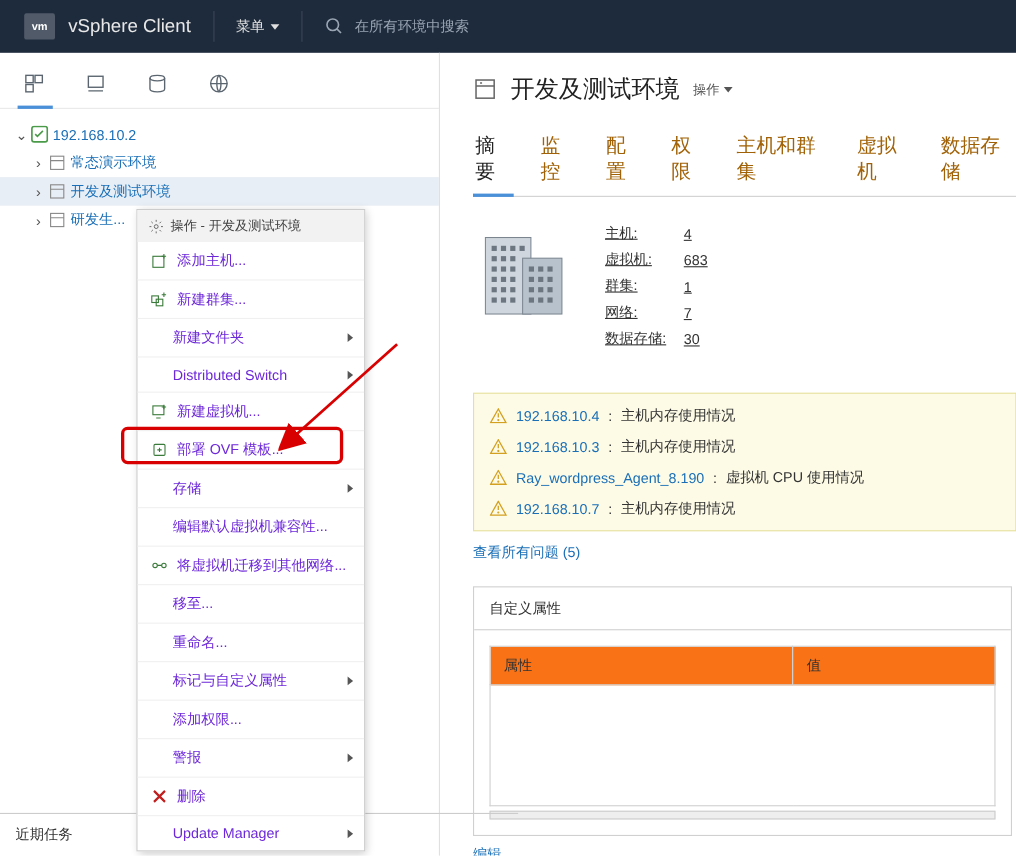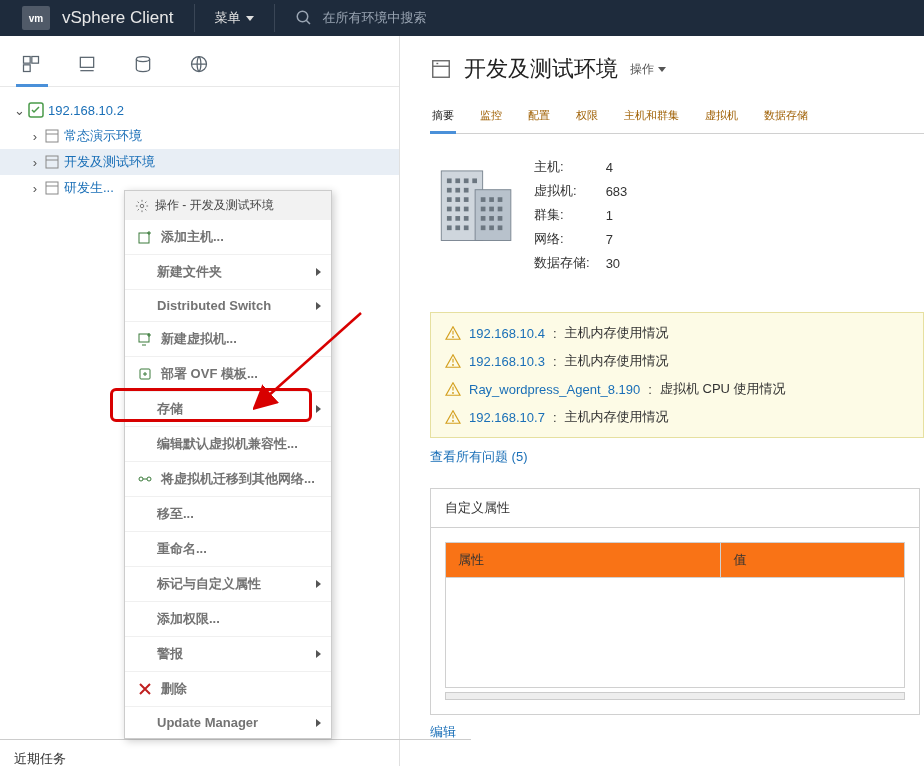--- a/index.html
+++ b/index.html
@@ -1,18 +1,18 @@
 <!DOCTYPE html>
 <html><head>
 <meta charset="utf-8">
 <style>
   * { box-sizing: border-box; margin: 0; padding: 0; }
   body { font-family: Arial, "Microsoft YaHei", sans-serif; font-size: 13px; color: #333; background: #fff; width: 924px; height: 778px; overflow: hidden; position: relative; }
   
-  .topbar { background: #1e2b3c; height: 36px; display: flex; align-items: center; color: #f0f0f0; }
+  .topbar { background: #1e2b3c; height: 48px; display: flex; align-items: center; color: #f0f0f0; }
   .vm-logo { background: #505a68; width: 28px; height: 24px; margin-left: 22px; display: flex; align-items: center; justify-content: center; font-size: 10px; font-weight: bold; color: #fff; border-radius: 2px; }
   .app-title { margin-left: 12px; font-size: 17px; color: #e8e8e8; }
   .topbar-sep { width: 1px; height: 28px; background: #3a4656; margin: 0 20px; }
   .menu-btn { color: #e0e0e0; font-size: 13px; display: flex; align-items: center; gap: 5px; cursor: pointer; }
   .chev-down { width: 0; height: 0; border-left: 4px solid transparent; border-right: 4px solid transparent; border-top: 5px solid #e0e0e0; }
   .search-wrap { display: flex; align-items: center; color: #9aa5b3; font-size: 13px; gap: 10px; }
   .search-icon { width: 18px; height: 18px; stroke: #9aa5b3; }
   
   .body-row { display: flex; height: 730px; }
   .left-pane { width: 400px; border-right: 1px solid #e0e0e0; }
@@ -26,41 +26,41 @@
   .tree { padding-top: 10px; font-size: 13px; }
   .tree-row { display: flex; align-items: center; height: 26px; padding-left: 14px; gap: 4px; }
   .tree-row.sel { background: #e8eef5; }
   .tog { width: 10px; text-align: center; color: #555; cursor: pointer; }
   .node-ic { width: 16px; height: 16px; }
   .node-txt { color: #1a6fb7; }
   .indent1 { padding-left: 30px; }
   
   .ctx-menu { position: absolute; top: 190px; left: 124px; width: 208px; background: #fff; border: 1px solid #ccc; box-shadow: 2px 2px 8px rgba(0,0,0,0.2); z-index: 50; }
   .ctx-header { background: #f2f2f2; padding: 6px 10px; font-size: 12px; color: #444; display: flex; align-items: center; gap: 6px; }
-  .ctx-item { padding: 8px 12px 8px 12px; font-size: 13px; color: #737373; cursor: pointer; display: flex; align-items: center; gap: 8px; position: relative; border-top: 1px solid #f0f0f0; font-weight: bold; }
+  .ctx-item { padding: 8px 12px 8px 12px; font-size: 13px; color: #6d28d9; cursor: pointer; display: flex; align-items: center; gap: 8px; position: relative; border-top: 1px solid #f0f0f0; }
   .ctx-item.first { border-top: none; }
   .ctx-item .sub-arrow { position: absolute; right: 10px; width: 0; height: 0; border-top: 4px solid transparent; border-bottom: 4px solid transparent; border-left: 5px solid #555; }
   .ctx-indent { padding-left: 32px; }
   .ctx-ic { width: 16px; height: 16px; stroke: #3a7a3a; fill: none; flex-shrink: 0; }
   .ctx-ic.x { stroke: #c02020; }
   .highlight-box { position: absolute; top: 388px; left: 110px; width: 202px; height: 34px; border: 3px solid #d80000; border-radius: 6px; z-index: 60; pointer-events: none; }
   
   .annot-arrow { position: absolute; top: 305px; left: 253px; z-index: 70; pointer-events: none; }
   
   .page-head { display: flex; align-items: center; gap: 12px; }
   .page-head h1 { font-size: 22px; font-weight: normal; color: #222; }
   .head-ic { width: 22px; height: 22px; stroke: #666; fill: none; }
   .actions-link { font-size: 12px; color: #555; display: flex; align-items: center; gap: 4px; cursor: pointer; }
   
-  .sub-tabs { display: flex; gap: 22px; margin-top: 18px; border-bottom: 1px solid #d0d0d0; font-size: 11px; }
+  .sub-tabs { display: flex; gap: 22px; margin-top: 18px; border-bottom: 1px solid #d0d0d0; font-size: 18px; }
   .sub-tab { padding: 6px 2px 10px 2px; color: #a16207; cursor: pointer; position: relative; }
   .sub-tab.active { color: #222; font-weight: 500; }
   .sub-tab.active::after { content: ""; position: absolute; bottom: -1px; left: 0; right: 0; height: 3px; background: #4a90d9; }
   
-  .summary-row { display: flex; gap: 8px; margin-top: 20px; }
+  .summary-row { display: flex; gap: 24px; margin-top: 20px; text-decoration: underline; }
   .building-ic { width: 94px; height: 94px; }
   .stats-tbl { font-size: 13px; color: #333; }
   .stats-tbl td { padding: 2px 14px 2px 0; }
   
   .alert-box { background: #fdfbe6; border: 1px solid #e6e0a0; margin-top: 36px; padding: 6px 0; }
   .alert-row { display: flex; align-items: center; gap: 8px; padding: 5px 14px; font-size: 13px; }
   .alert-ic { width: 16px; height: 14px; stroke: #d4a020; fill: none; stroke-width: 1.5; }
   .alert-link { color: #1a6fb7; }
   .alert-txt { color: #333; }
   .view-all { color: #1a6fb7; font-size: 13px; margin-top: 10px; display: block; }
@@ -326,20 +326,28 @@
       </svg>
     <span>操作 - 开发及测试环境</span>
   </div>
   <div class="ctx-item first">
     <svg class="ctx-ic" viewBox="0 0 16 16">
         <rect x="2" y="4" width="10" height="10"></rect>
         <path d="M12 2v4M10 4h4" stroke="#3a7a3a"></path>
       </svg>
     <span>添加主机...</span>
   </div>
+  <div class="ctx-item">
+    <svg class="ctx-ic" viewBox="0 0 16 16">
+        <rect x="1" y="5" width="6" height="6"></rect>
+        <rect x="5" y="8" width="6" height="6"></rect>
+        <path d="M12 2v4M10 4h4"></path>
+      </svg>
+    <span>新建群集...</span>
+  </div>
   <div class="ctx-item ctx-indent">
     <span>新建文件夹</span>
     <span class="sub-arrow"></span>
   </div>
   <div class="ctx-item ctx-indent">
     <span>Distributed Switch</span>
     <span class="sub-arrow"></span>
   </div>
   <div class="ctx-item">
     <svg class="ctx-ic" viewBox="0 0 16 16">

